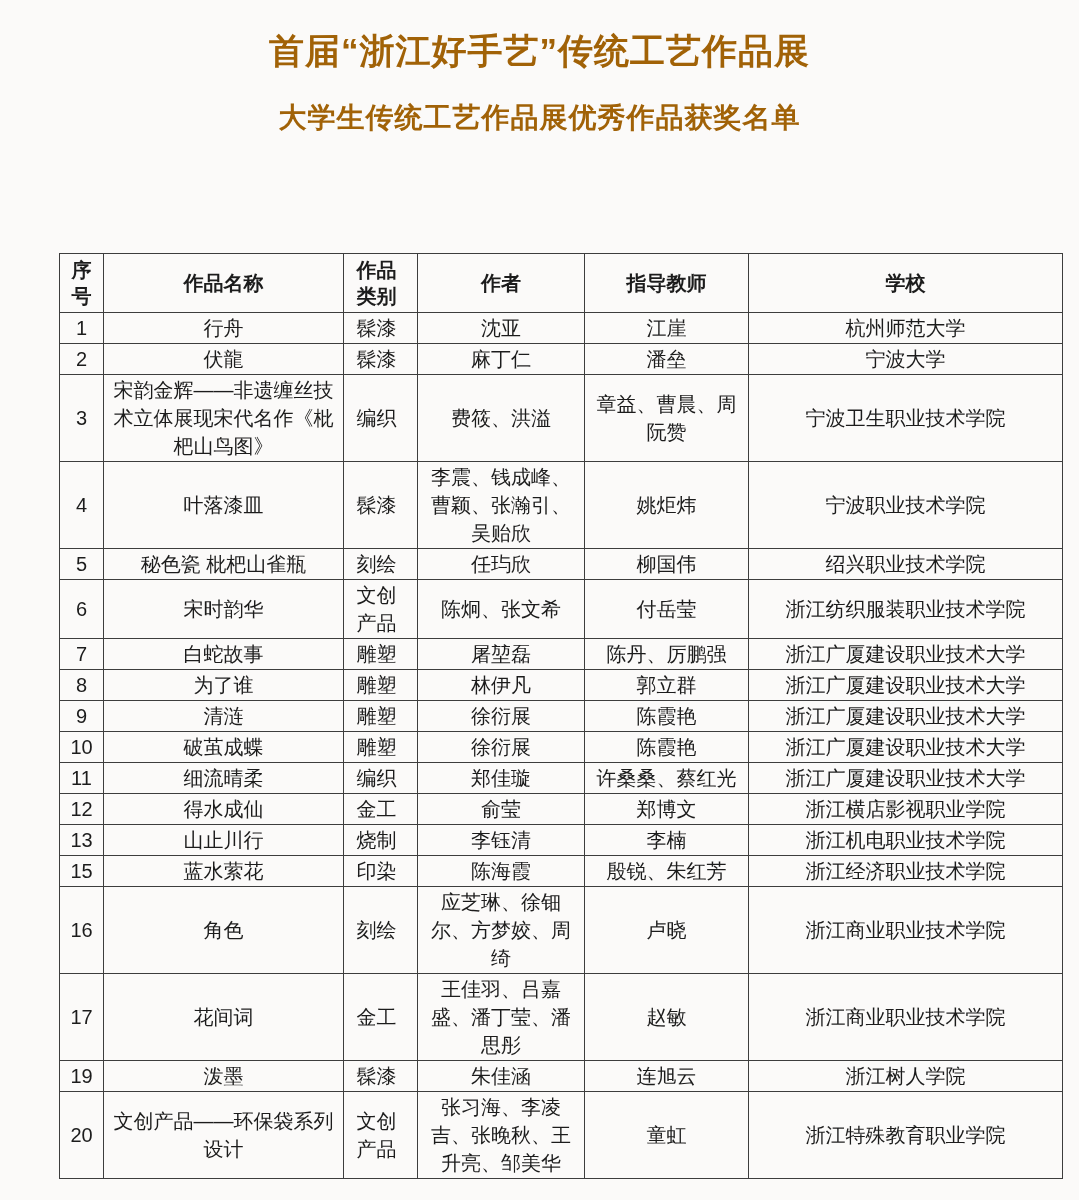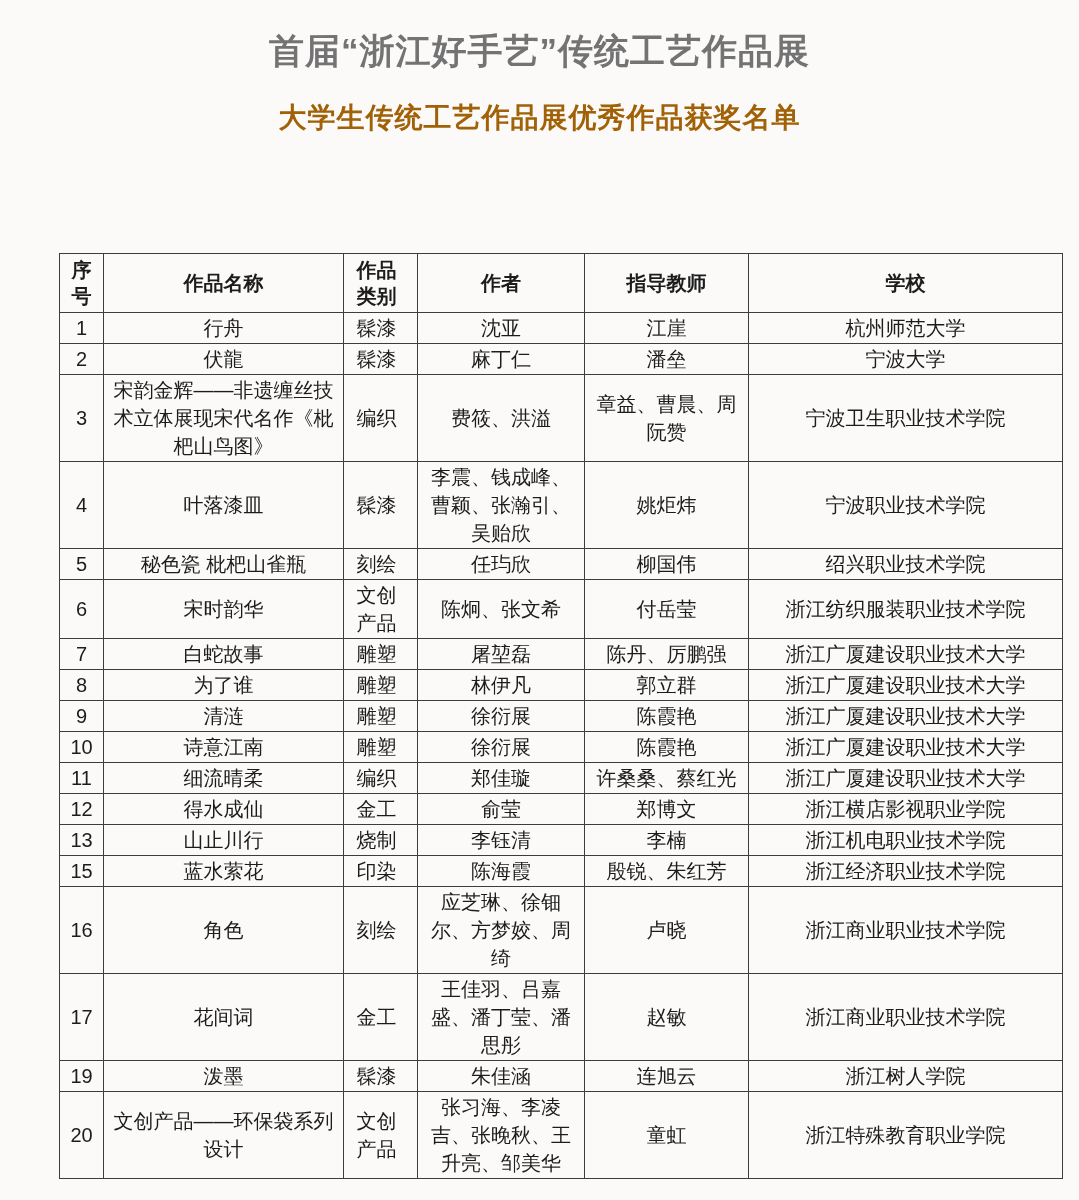--- a/index.html
+++ b/index.html
@@ -16,21 +16,21 @@
     background: #fbfaf9;
     color: #1c1c1c;
     overflow: hidden;
   }
   .doc-title {
     margin: 28px 0 0 0;
     text-align: center;
     font-size: 35px;
     font-weight: 700;
     letter-spacing: 1px;
-    color: #737373;
+    color: #a16207;
   }
   .doc-subtitle {
     margin: 24px 0 0 0;
     text-align: center;
     font-size: 28px;
     font-weight: 700;
     letter-spacing: 1px;
     color: #a16207;
   }
   table.awards {
@@ -163,21 +163,21 @@
         <tr>
           <td>9</td>
           <td>清涟</td>
           <td>雕塑</td>
           <td>徐衍展</td>
           <td>陈霞艳</td>
           <td>浙江广厦建设职业技术大学</td>
         </tr>
         <tr>
           <td>10</td>
-          <td>诗意江南</td>
+          <td>破茧成蝶</td>
           <td>雕塑</td>
           <td>徐衍展</td>
           <td>陈霞艳</td>
           <td>浙江广厦建设职业技术大学</td>
         </tr>
         <tr>
           <td>11</td>
           <td>细流晴柔</td>
           <td>编织</td>
           <td>郑佳璇</td>

